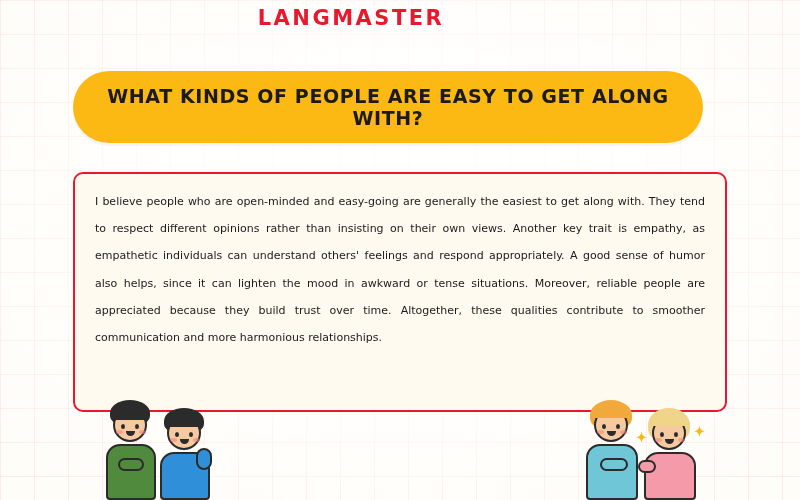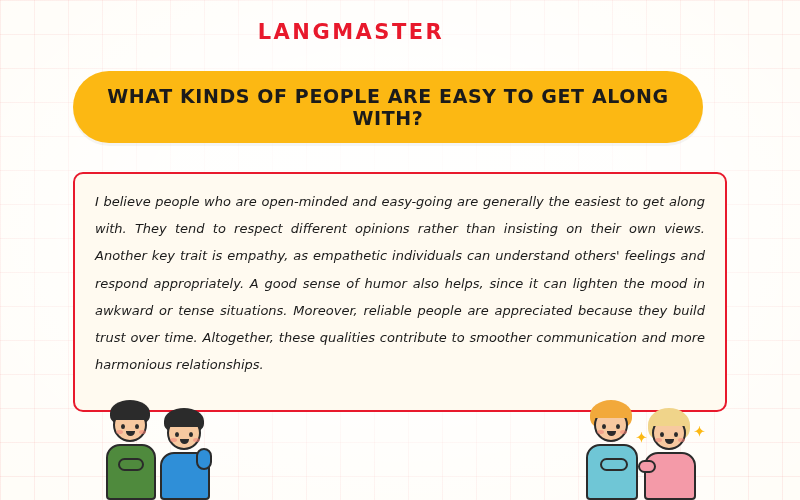--- a/index.html
+++ b/index.html
@@ -34,21 +34,21 @@
   .content {
     position: relative;
     z-index: 3;
     width: 800px;
     height: 500px;
   }
 
   
   .brand {
     position: absolute;
-    top: 20px;
+    top: 6px;
     left: 0;
     width: 702px;
     text-align: center;
     font-size: 21px;
     font-weight: bold;
     letter-spacing: 2.5px;
     color: #e8192c;
     font-family: "DejaVu Sans", sans-serif;
   }
 
@@ -84,24 +84,23 @@
     width: 654px;
     height: 240px;
     box-sizing: border-box;
     border: 2px solid #e8192c;
     border-radius: 10px;
     background: #fffaf0;
     padding: 14px 20px 10px 20px;
   }
   .answer-text {
     margin: 0;
-    font-size: 13px;
+    font-size: 11px;
     line-height: 27.2px;
     color: #1b1b1b;
-    font-style: italic;
     text-align: justify;
     font-family: "DejaVu Sans", sans-serif;
   }
 
   
   .char-group {
     position: absolute;
     bottom: 0;
     z-index: 4;
   }

